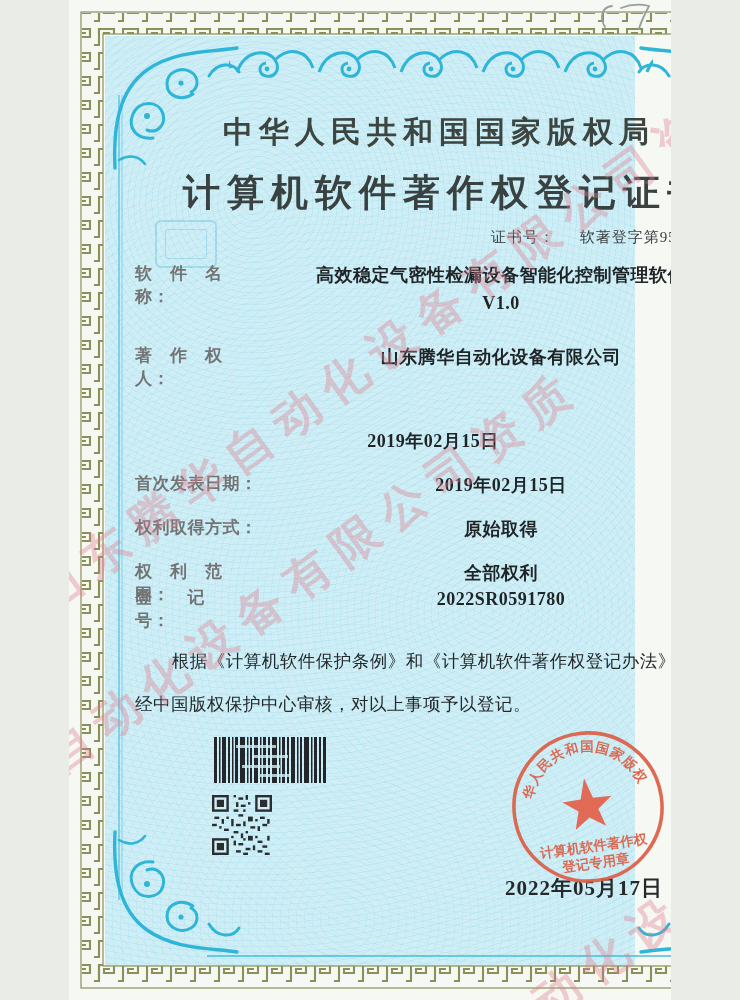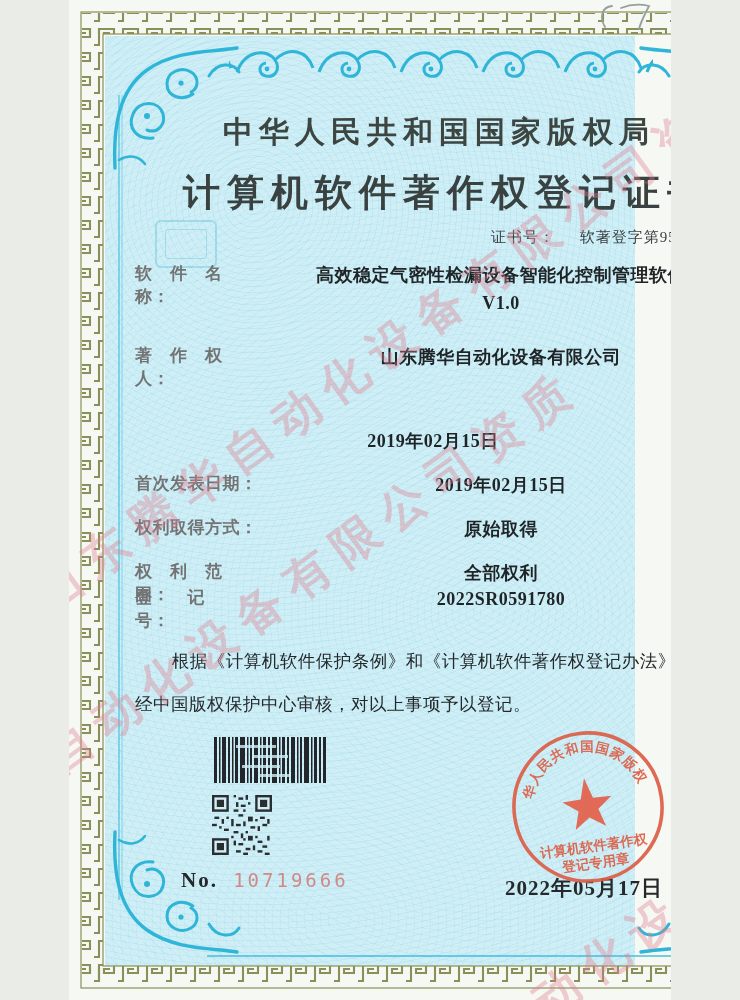--- a/index.html
+++ b/index.html
@@ -138,24 +138,20 @@
       <span class="fvalue">全部权利</span>
     </div>
 
     <div class="frow" style="top:586px">
       <span class="flabel">登　　记　　号：</span>
       <span class="fvalue">2022SR0591780</span>
     </div>
 
     <div class="declaration">根据《计算机软件保护条例》和《计算机软件著作权登记办法》的规定，经中国版权保护中心审核，对以上事项予以登记。</div>
 
-    <div class="serial">
-      <span class="pfx">No.</span>
-      <span class="num">10719666</span>
-    </div>
 
     <div class="issue-date">2022年05月17日</div>
   </div>
 
   <svg class="barcode" width="112" height="46" viewBox="0 0 112 46">
     <g fill="#23272c">
       <rect x="0" y="0" width="3" height="46"></rect>
         <rect x="5" y="0" width="1.5" height="46"></rect>
       <rect x="8" y="0" width="4" height="46"></rect>
         <rect x="14" y="0" width="2" height="46"></rect>

